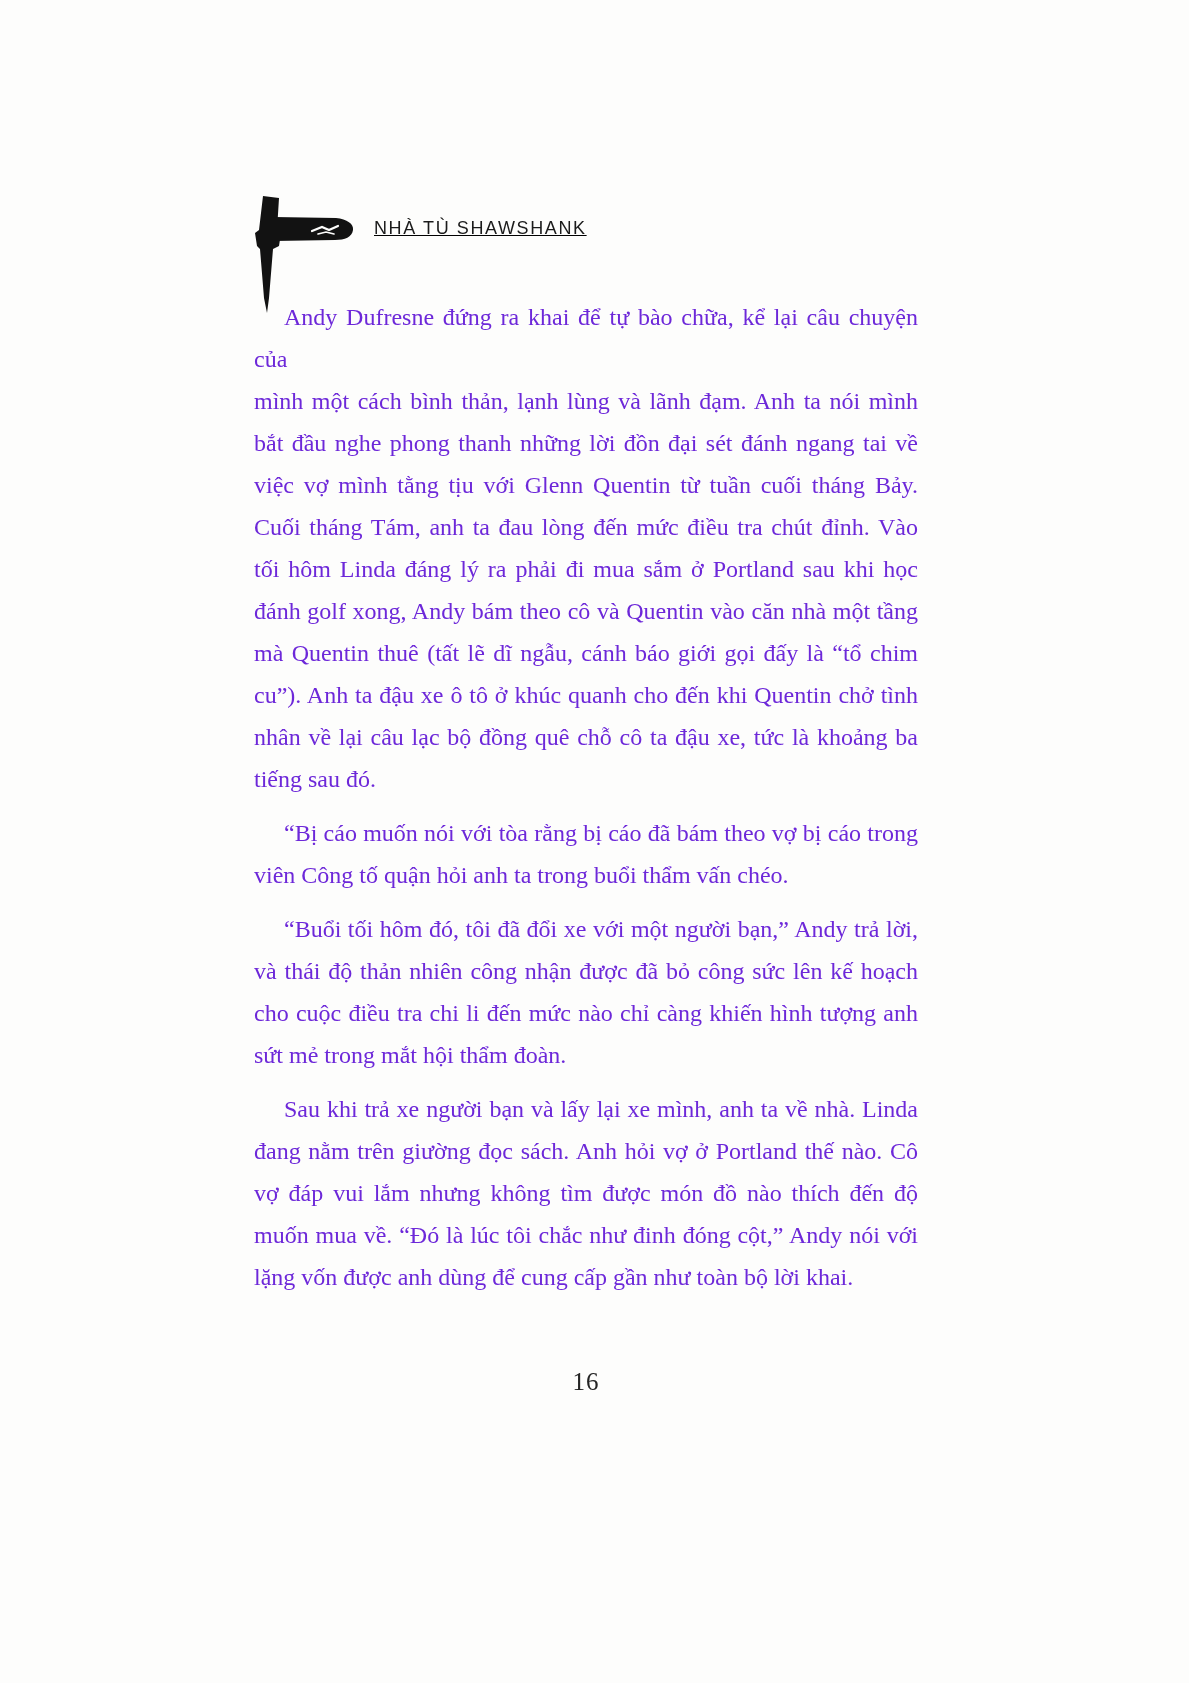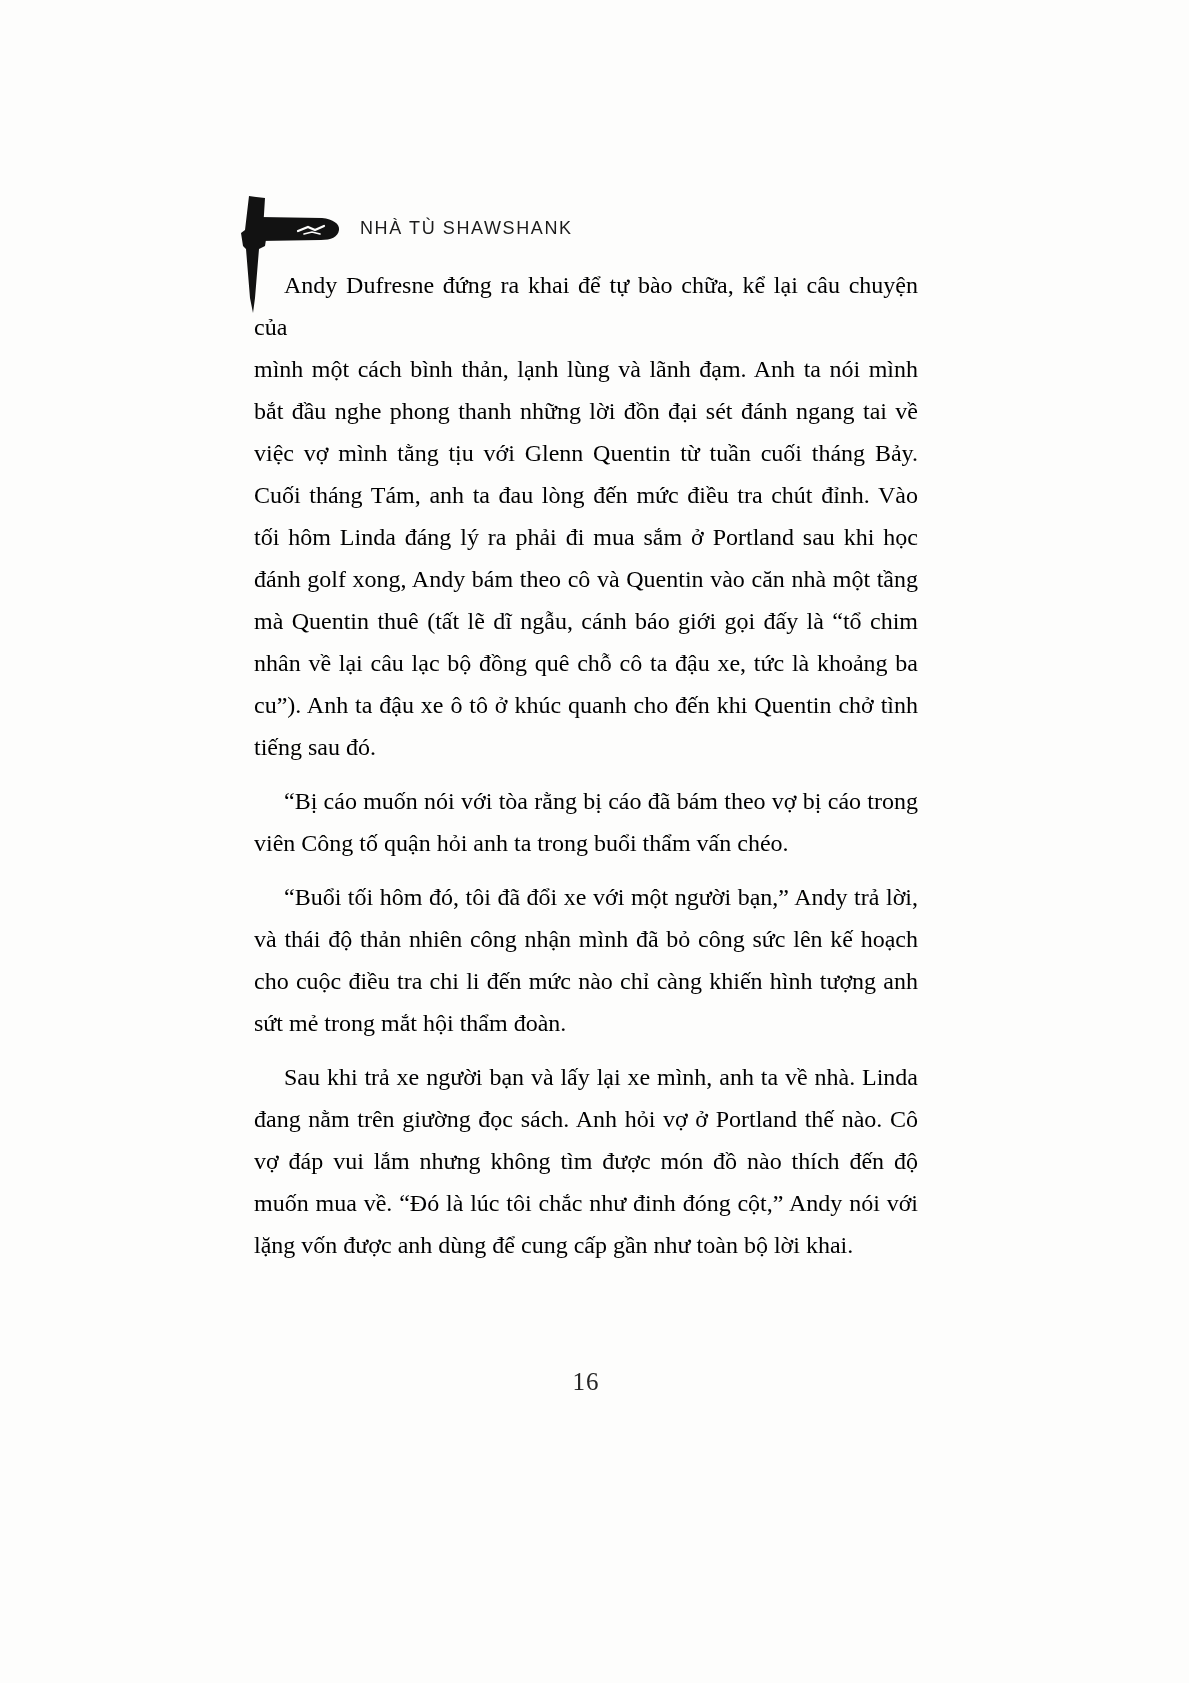--- a/index.html
+++ b/index.html
@@ -14,24 +14,25 @@
     font-family: "Liberation Serif", serif;
     overflow: hidden;
   }
   .page {
     position: absolute;
     inset: 0;
   }
   
   .page-header {
     position: absolute;
-    left: 236px;
+    left: 250px;
     top: 194px;
     display: flex;
     align-items: flex-start;
+    text-decoration: underline;
   }
   .hammer {
     display: block;
     width: 110px;
     height: 122px;
     flex: 0 0 auto;
   }
   .hammer svg { display: block; width: 110px; height: 122px; }
   .running-title {
     margin-left: 14px;
@@ -40,23 +41,23 @@
     font-size: 18px;
     font-weight: 400;
     letter-spacing: 1.6px;
     color: #1b1b1b;
     white-space: nowrap;
   }
   
   .text-block {
     position: absolute;
     left: 254px;
-    top: 264px;
+    top: 296px;
     width: 664px;
-    color: #000000;
+    color: #6d28d9;
     font-size: 24px;
     line-height: 42px;
   }
   .paragraph + .paragraph { margin-top: 12px; }
   .line {
     text-align: justify;
     text-align-last: justify;
   }
   .line.first { text-indent: 30px; }
   .line.last { text-align-last: left; }
@@ -97,31 +98,31 @@
   <main class="text-block">
       <div class="paragraph">
         <div class="line first">Andy Dufresne đứng ra khai để tự bào chữa, kể lại câu chuyện của</div>
         <div class="line">mình một cách bình thản, lạnh lùng và lãnh đạm. Anh ta nói mình</div>
         <div class="line">bắt đầu nghe phong thanh những lời đồn đại sét đánh ngang tai về</div>
         <div class="line">việc vợ mình tằng tịu với Glenn Quentin từ tuần cuối tháng Bảy.</div>
         <div class="line">Cuối tháng Tám, anh ta đau lòng đến mức điều tra chút đỉnh. Vào</div>
         <div class="line">tối hôm Linda đáng lý ra phải đi mua sắm ở Portland sau khi học</div>
         <div class="line">đánh golf xong, Andy bám theo cô và Quentin vào căn nhà một tầng</div>
         <div class="line">mà Quentin thuê (tất lẽ dĩ ngẫu, cánh báo giới gọi đấy là “tổ chim</div>
+        <div class="line">cu”). Anh ta đậu xe ô tô ở khúc quanh cho đến khi Quentin chở tình</div>
         <div class="line">nhân về lại câu lạc bộ đồng quê chỗ cô ta đậu xe, tức là khoảng ba</div>
-        <div class="line">cu”). Anh ta đậu xe ô tô ở khúc quanh cho đến khi Quentin chở tình</div>
         <div class="line last">tiếng sau đó.</div>
       </div>
       <div class="paragraph">
         <div class="line first">“Bị cáo muốn nói với tòa rằng bị cáo đã bám theo vợ bị cáo trong</div>
         <div class="line last">viên Công tố quận hỏi anh ta trong buổi thẩm vấn chéo.</div>
       </div>
       <div class="paragraph">
         <div class="line first">“Buổi tối hôm đó, tôi đã đổi xe với một người bạn,” Andy trả lời,</div>
-        <div class="line">và thái độ thản nhiên công nhận mình đã bỏ công sức lên kế hoạch</div>
+        <div class="line">và thái độ thản nhiên công nhận được đã bỏ công sức lên kế hoạch</div>
         <div class="line">cho cuộc điều tra chi li đến mức nào chỉ càng khiến hình tượng anh</div>
         <div class="line last">sứt mẻ trong mắt hội thẩm đoàn.</div>
       </div>
       <div class="paragraph">
         <div class="line first">Sau khi trả xe người bạn và lấy lại xe mình, anh ta về nhà. Linda</div>
         <div class="line">đang nằm trên giường đọc sách. Anh hỏi vợ ở Portland thế nào. Cô</div>
         <div class="line">vợ đáp vui lắm nhưng không tìm được món đồ nào thích đến độ</div>
         <div class="line">muốn mua về. “Đó là lúc tôi chắc như đinh đóng cột,” Andy nói với</div>
         <div class="line last">lặng vốn được anh dùng để cung cấp gần như toàn bộ lời khai.</div>
       </div>

